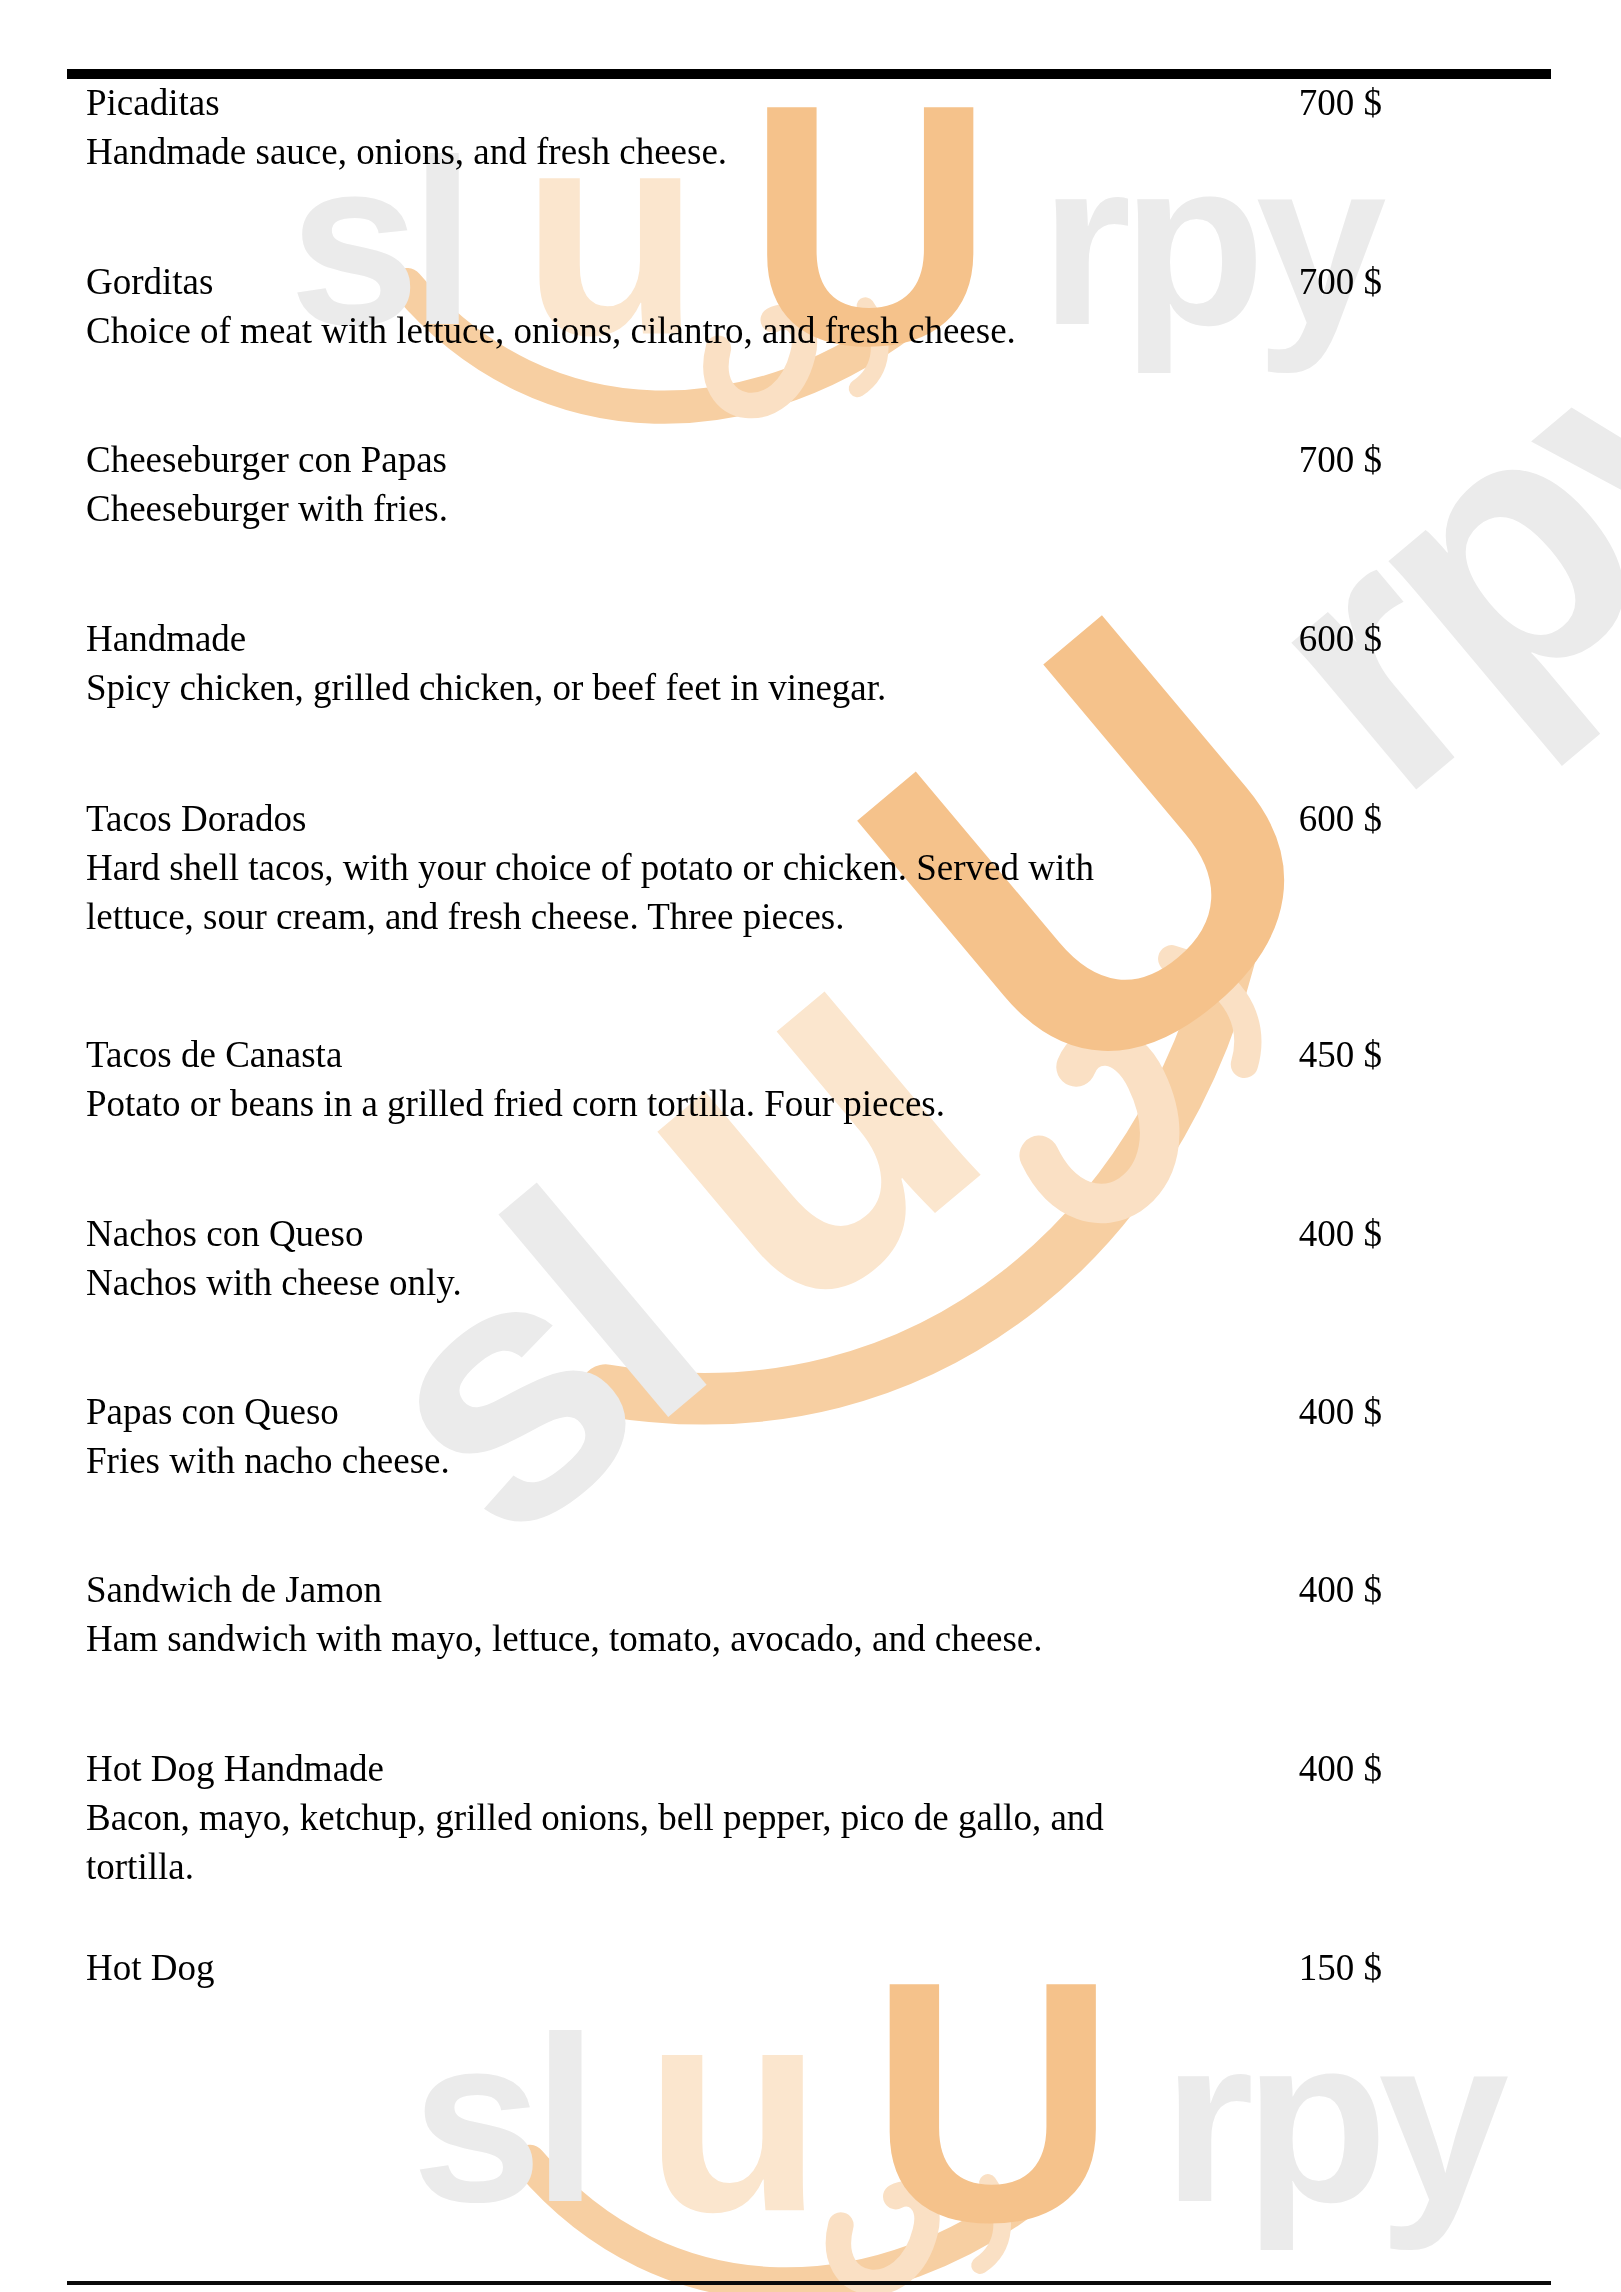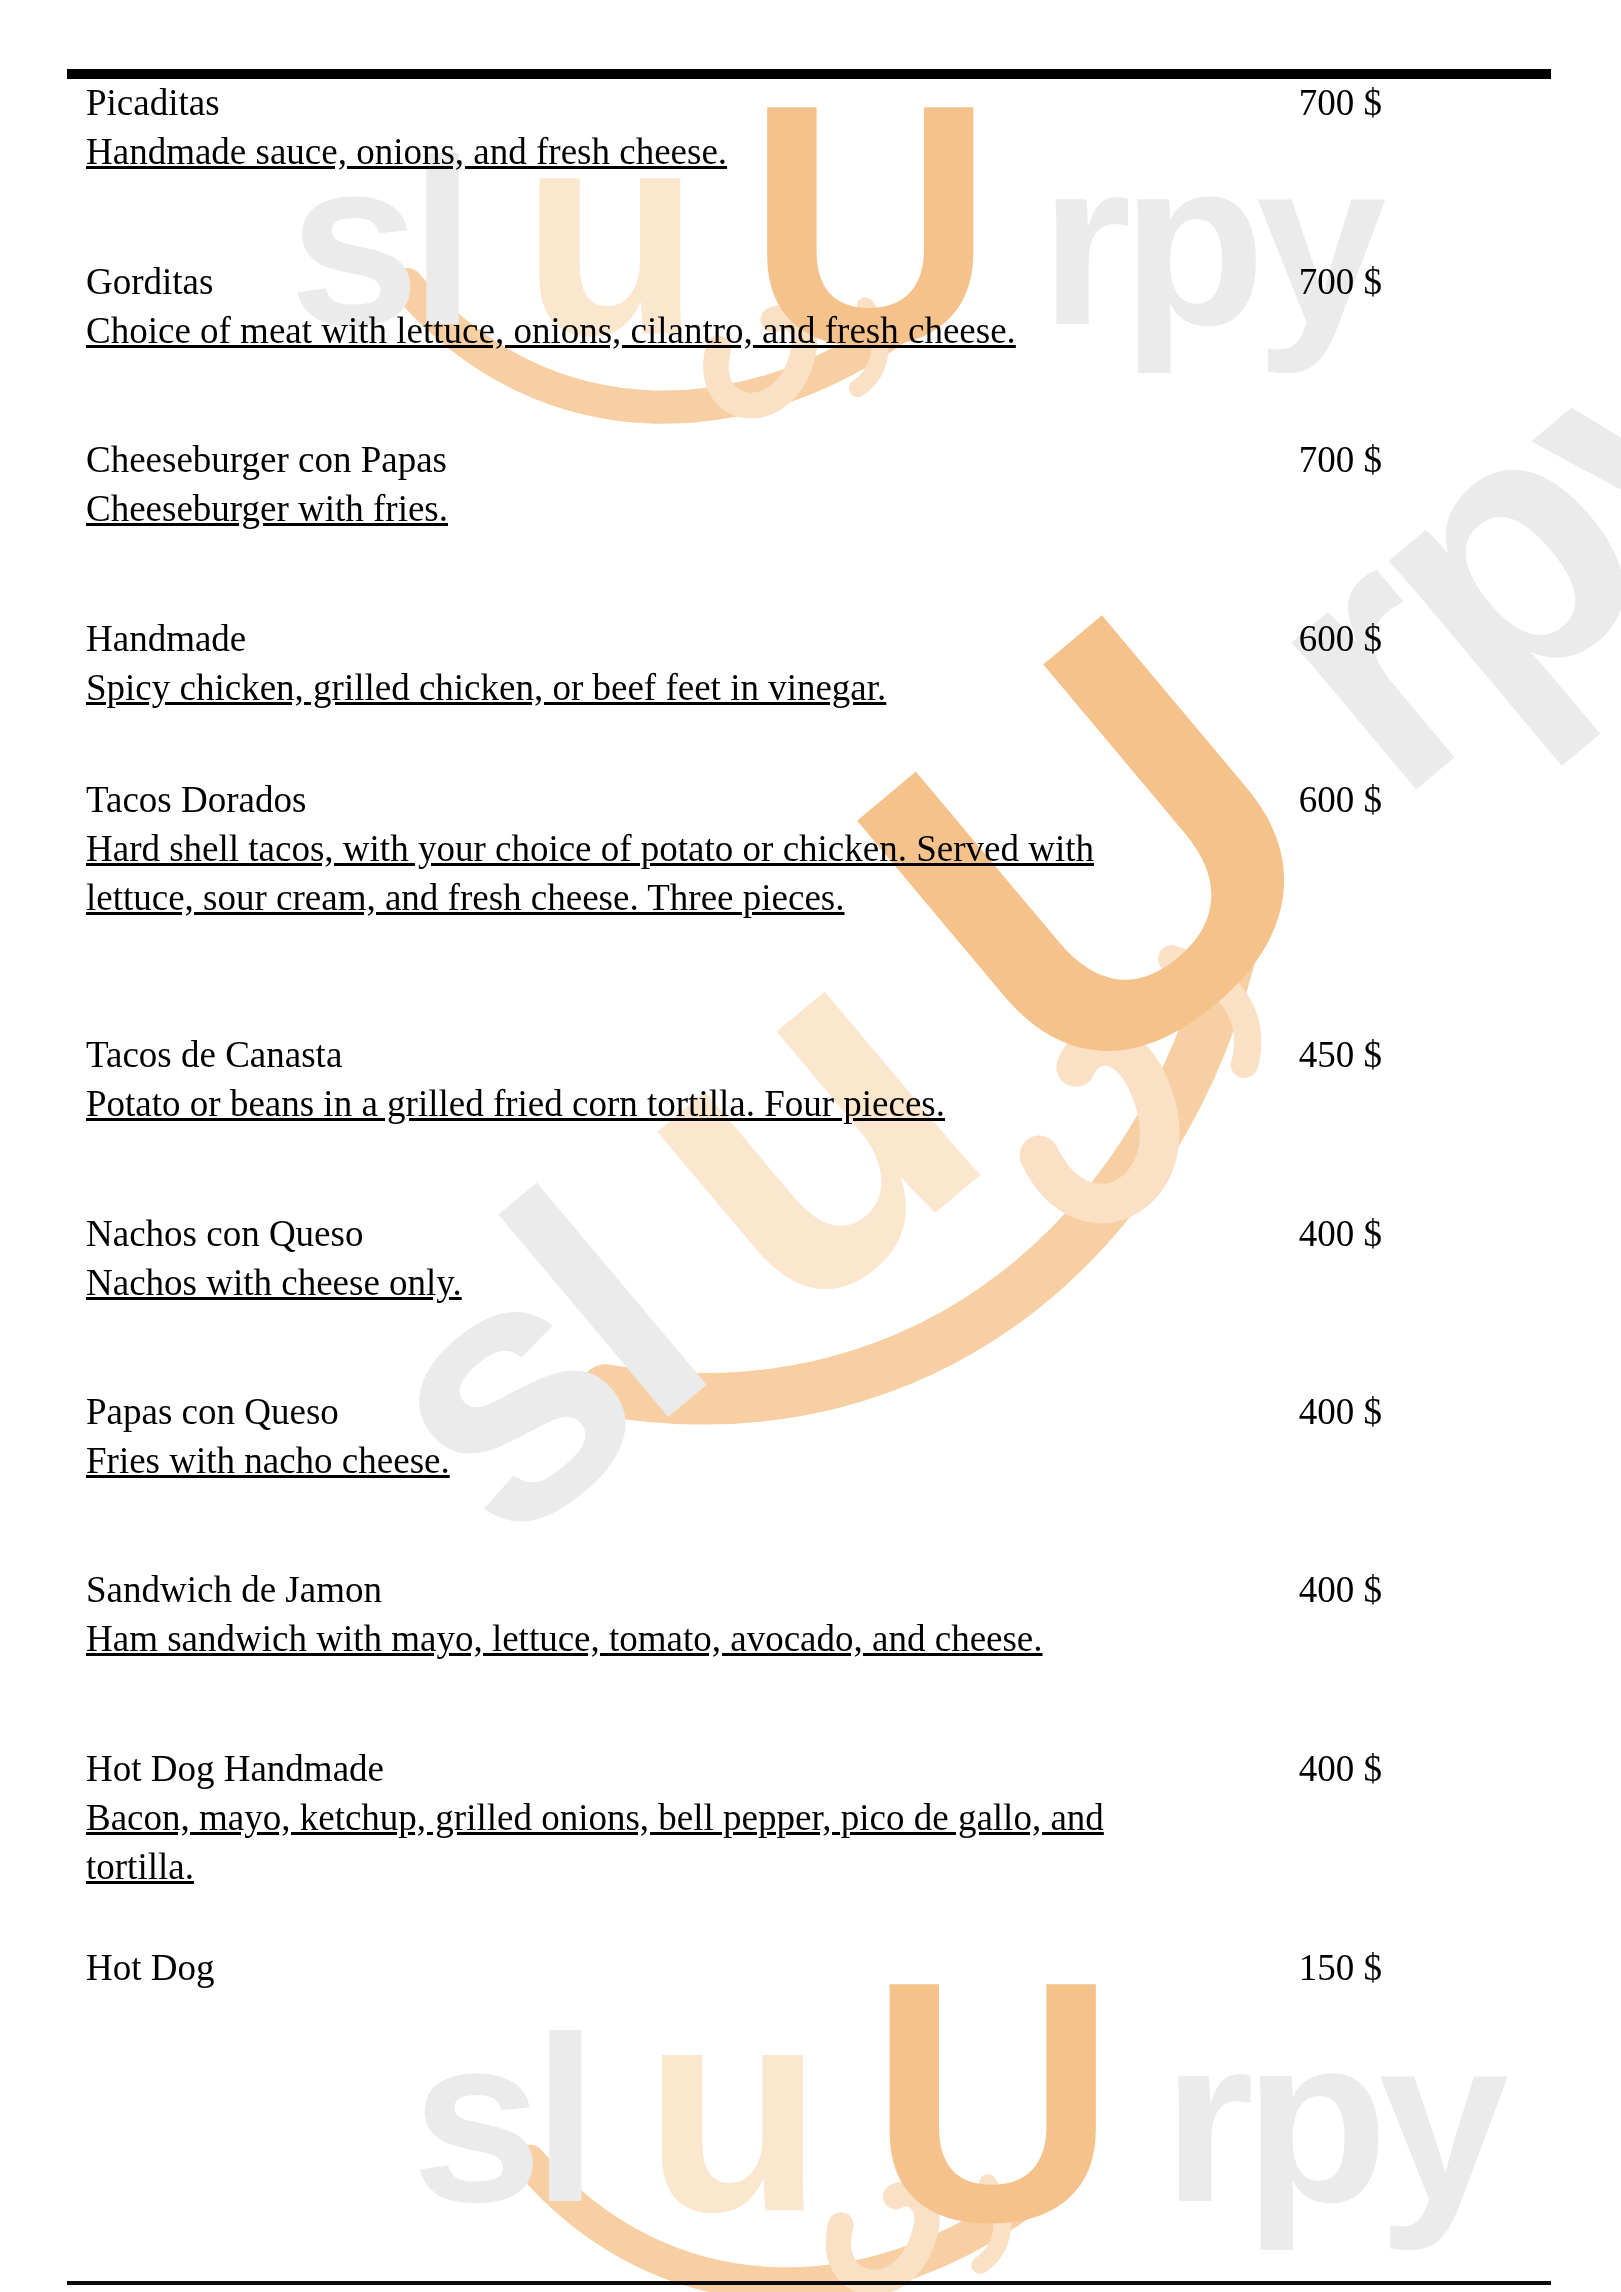--- a/index.html
+++ b/index.html
@@ -32,21 +32,21 @@
   .menu { position: absolute; left: 0; top: 0; width: 1621px; height: 2293px; }
   .item {
     position: absolute; left: 86px;
     width: 1296px;
     font-size: 37px; line-height: 49px;
     color: #000000;
   }
   .row { position: relative; }
   .iname { display: inline-block; }
   .iprice { position: absolute; right: 0; top: 0; }
-  .idesc { white-space: nowrap; text-decoration: underline; }
+  .idesc { white-space: nowrap; }
 </style>
 </head>
 <body>
 
 <div class="page">
 
   <svg class="wm-layer" width="1621" height="2293" viewBox="0 0 1654 2339" xmlns="http://www.w3.org/2000/svg" xmlns:xlink="http://www.w3.org/1999/xlink">
     <defs>
       <g id="wm-logo">
         <path d="M 120 -40 C 260 125, 480 120, 645 -15" fill="none" stroke="#f7cfa2" stroke-width="34" stroke-linecap="round"></path>
@@ -95,21 +95,21 @@
     </div>
 
     <div class="item" style="top:614px">
       <div class="row">
         <span class="iname">Handmade</span>
         <span class="iprice">600 $</span>
       </div>
       <div class="idesc">Spicy chicken, grilled chicken, or beef feet in vinegar.</div>
     </div>
 
-    <div class="item" style="top:775px">
+    <div class="item" style="top:794px">
       <div class="row">
         <span class="iname">Tacos Dorados</span>
         <span class="iprice">600 $</span>
       </div>
       <div class="idesc">Hard shell tacos, with your choice of potato or chicken. Served with</div>
       <div class="idesc">lettuce, sour cream, and fresh cheese. Three pieces.</div>
     </div>
 
     <div class="item" style="top:1030px">
       <div class="row">

